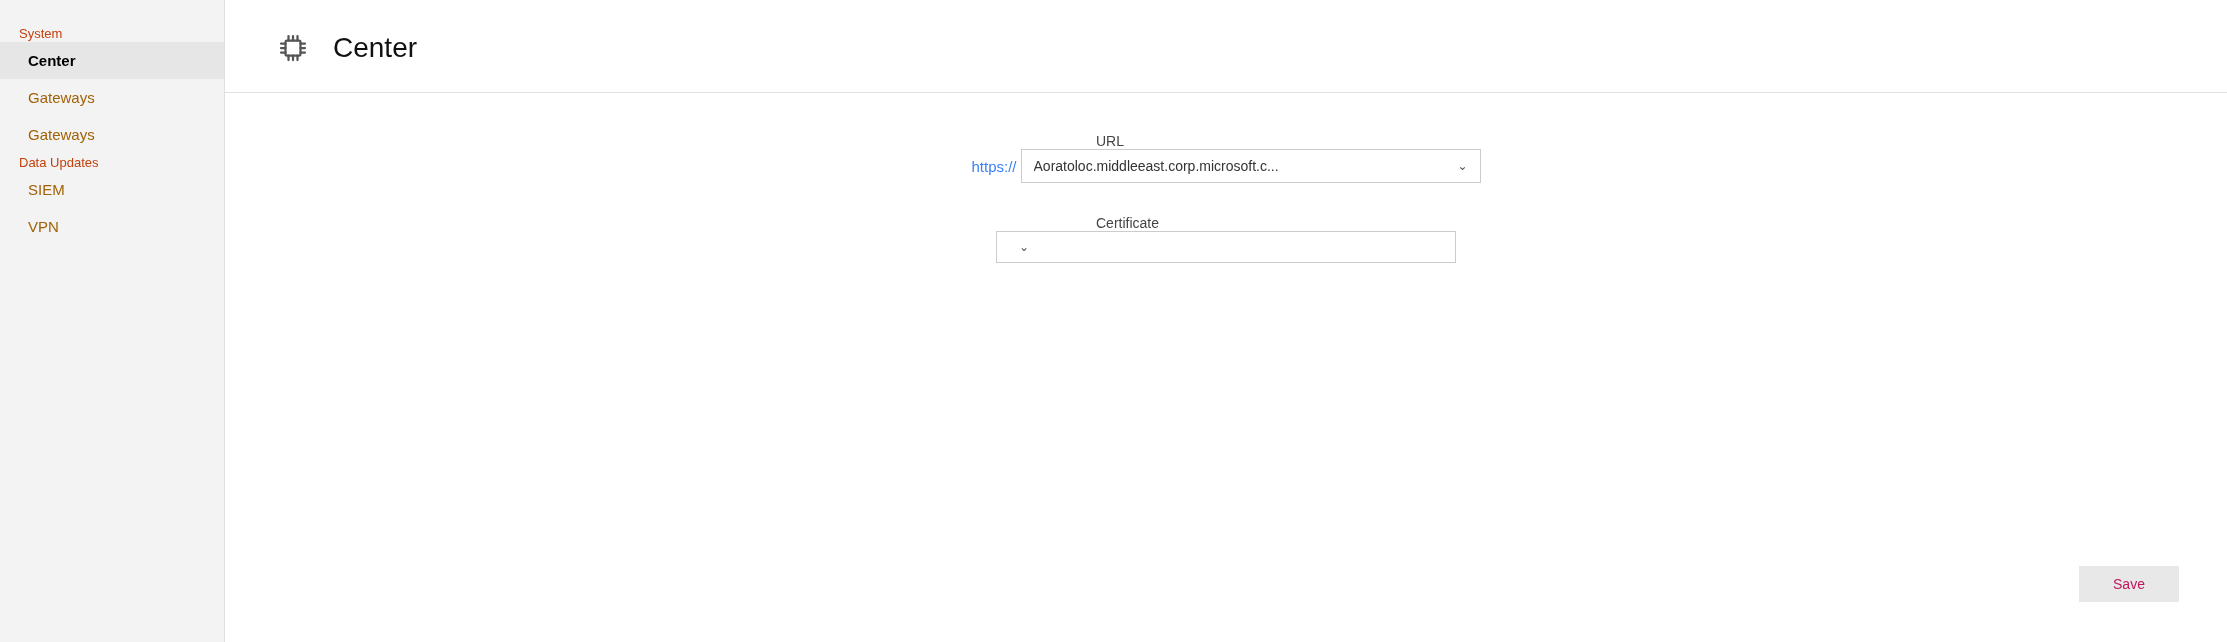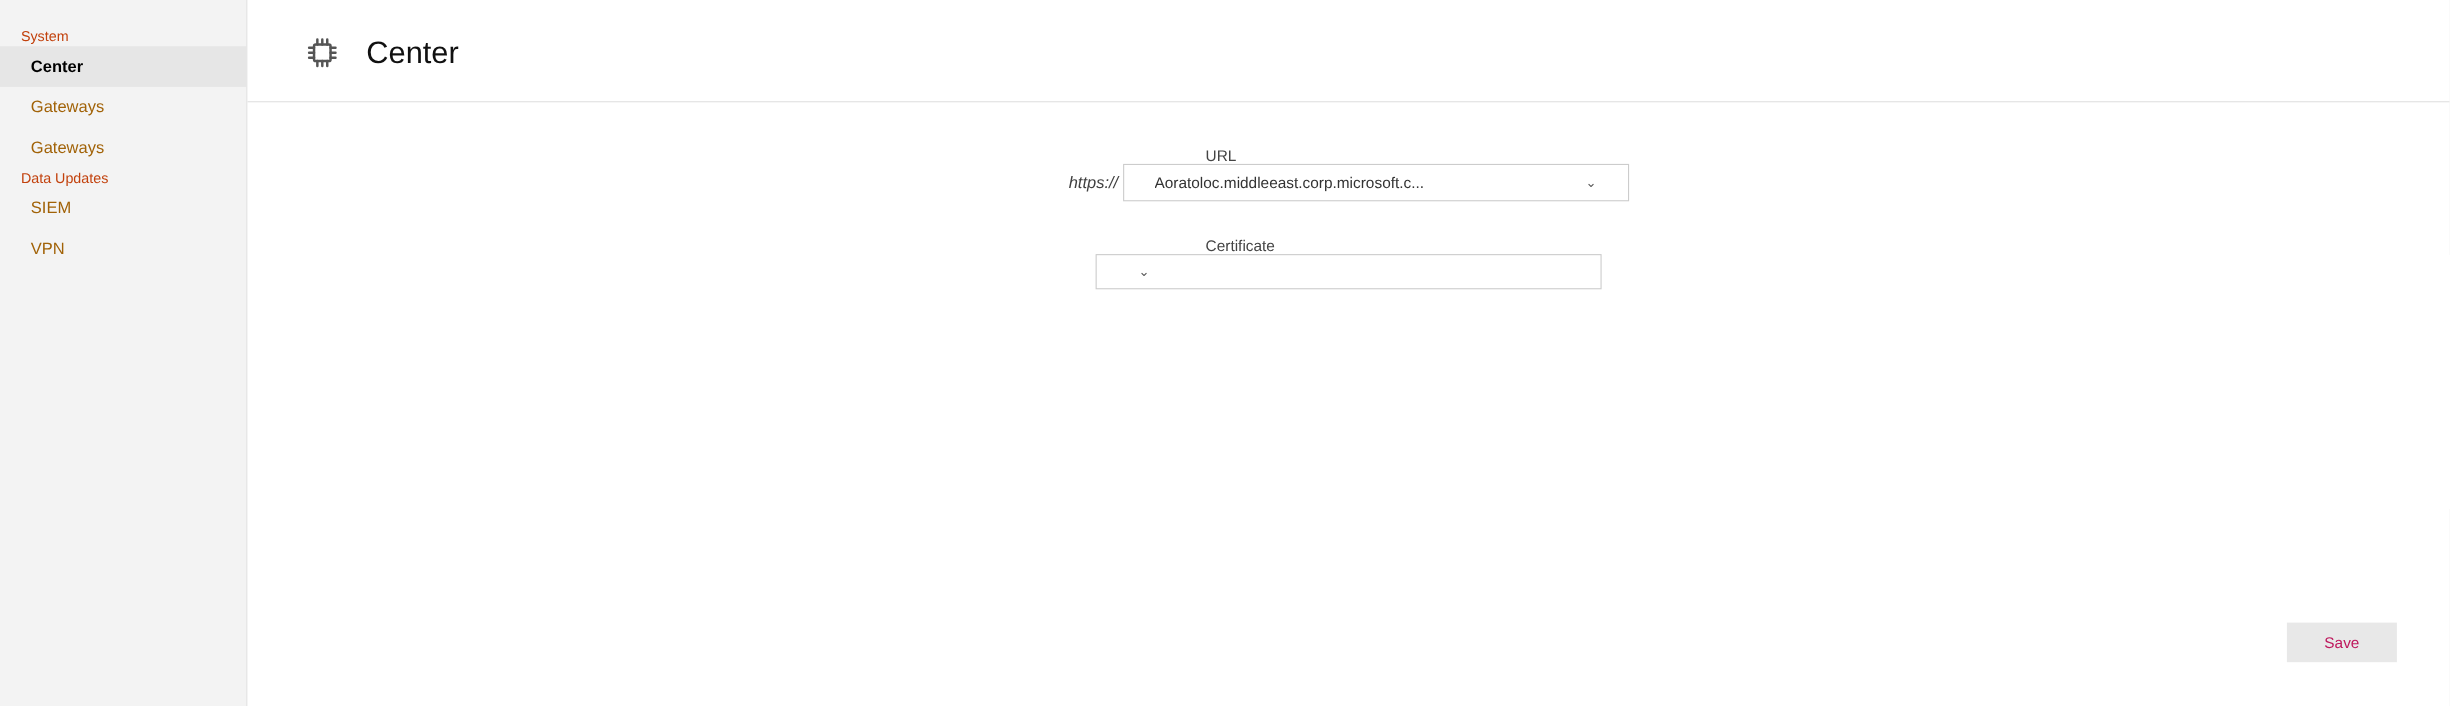--- a/index.html
+++ b/index.html
@@ -102,31 +102,30 @@
     }
 
     .form-control-group {
       display: flex;
       align-items: center;
       gap: 0;
     }
 
     .url-prefix {
       font-size: 15px;
-      color: #404040;
+      color: #3b82f6;
       margin-right: 4px;
-      font-style: italic;
     }
 
     .dropdown {
       display: flex;
       align-items: center;
       border: 1px solid #ccc;
       background: #fff;
-      padding: 8px 28px;
+      padding: 8px 12px;
       min-width: 460px;
       cursor: pointer;
       justify-content: space-between;
       font-size: 14px;
       color: #333;
       gap: 32px;
     }
 
     .dropdown-value {
       flex: 1;

